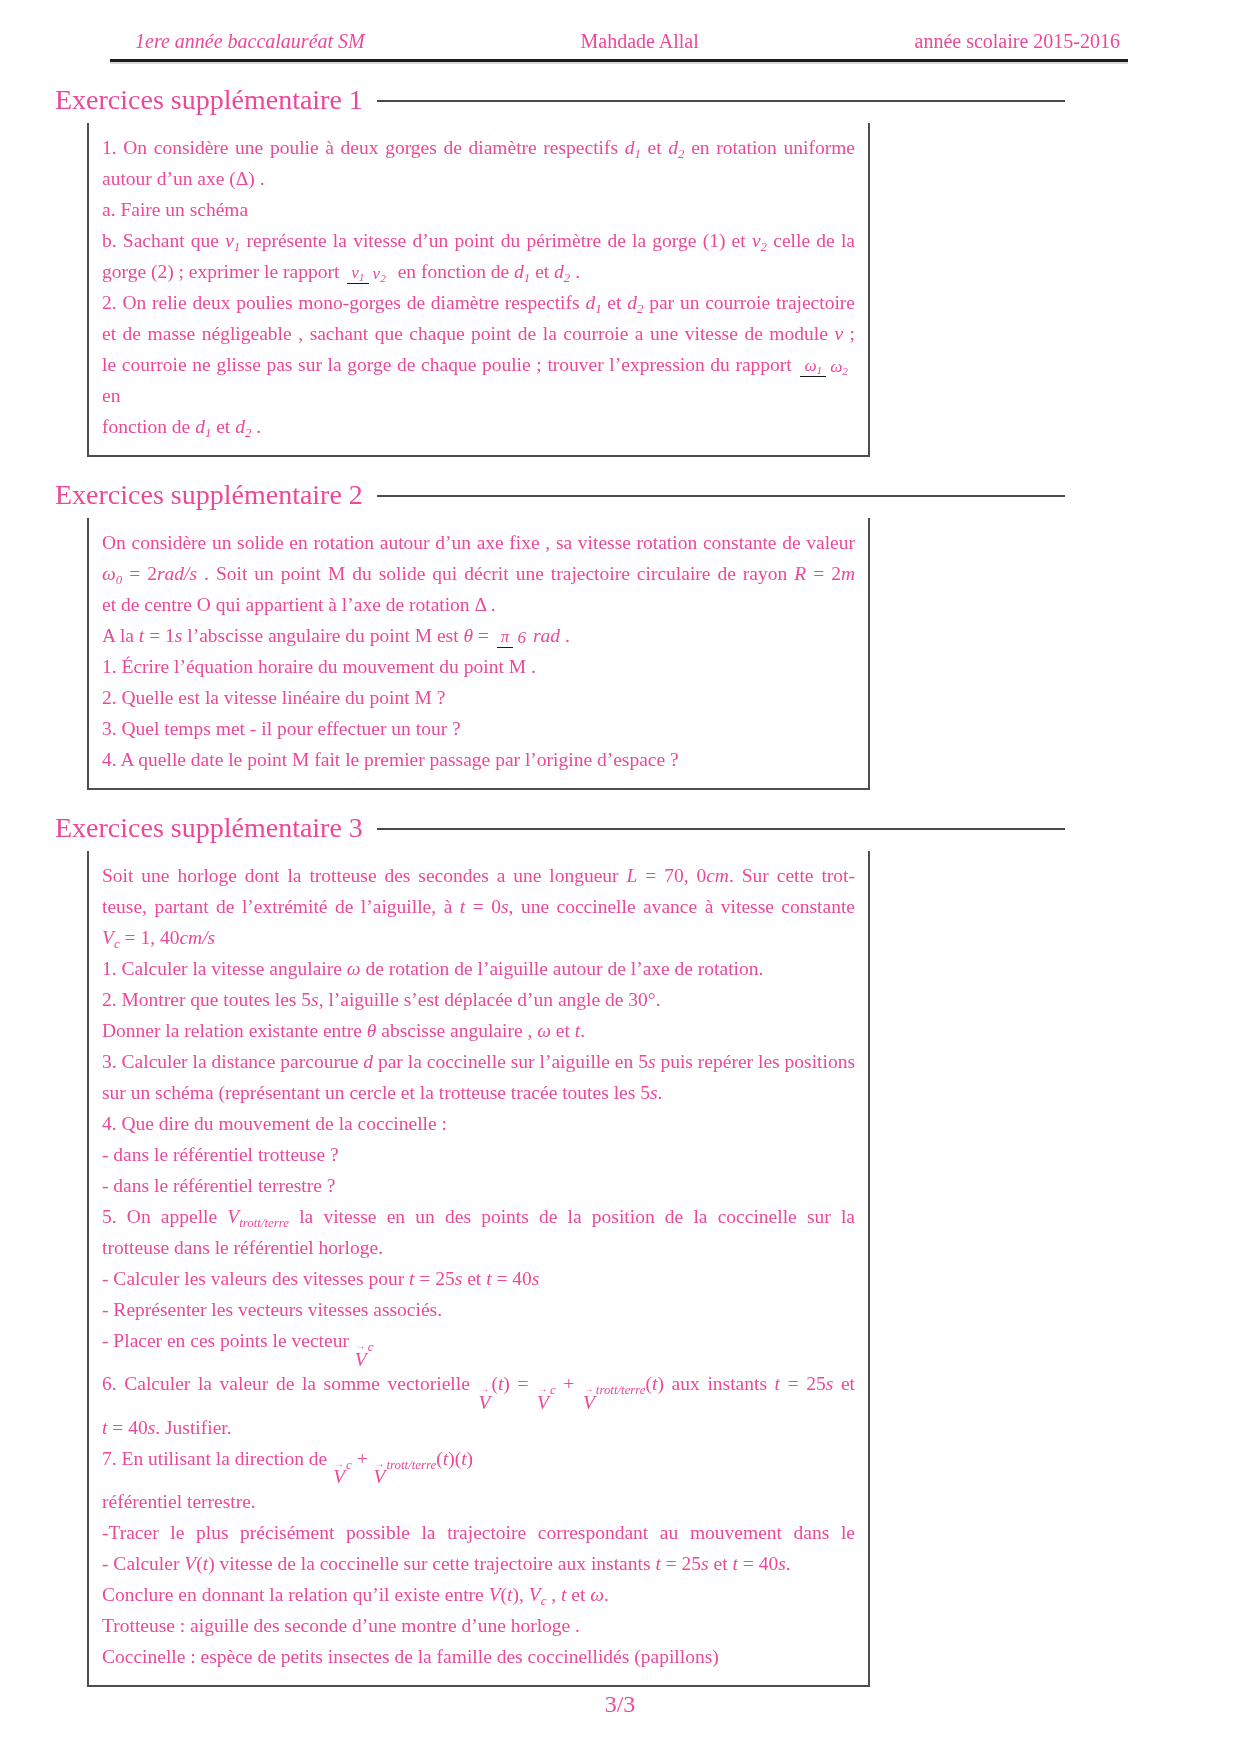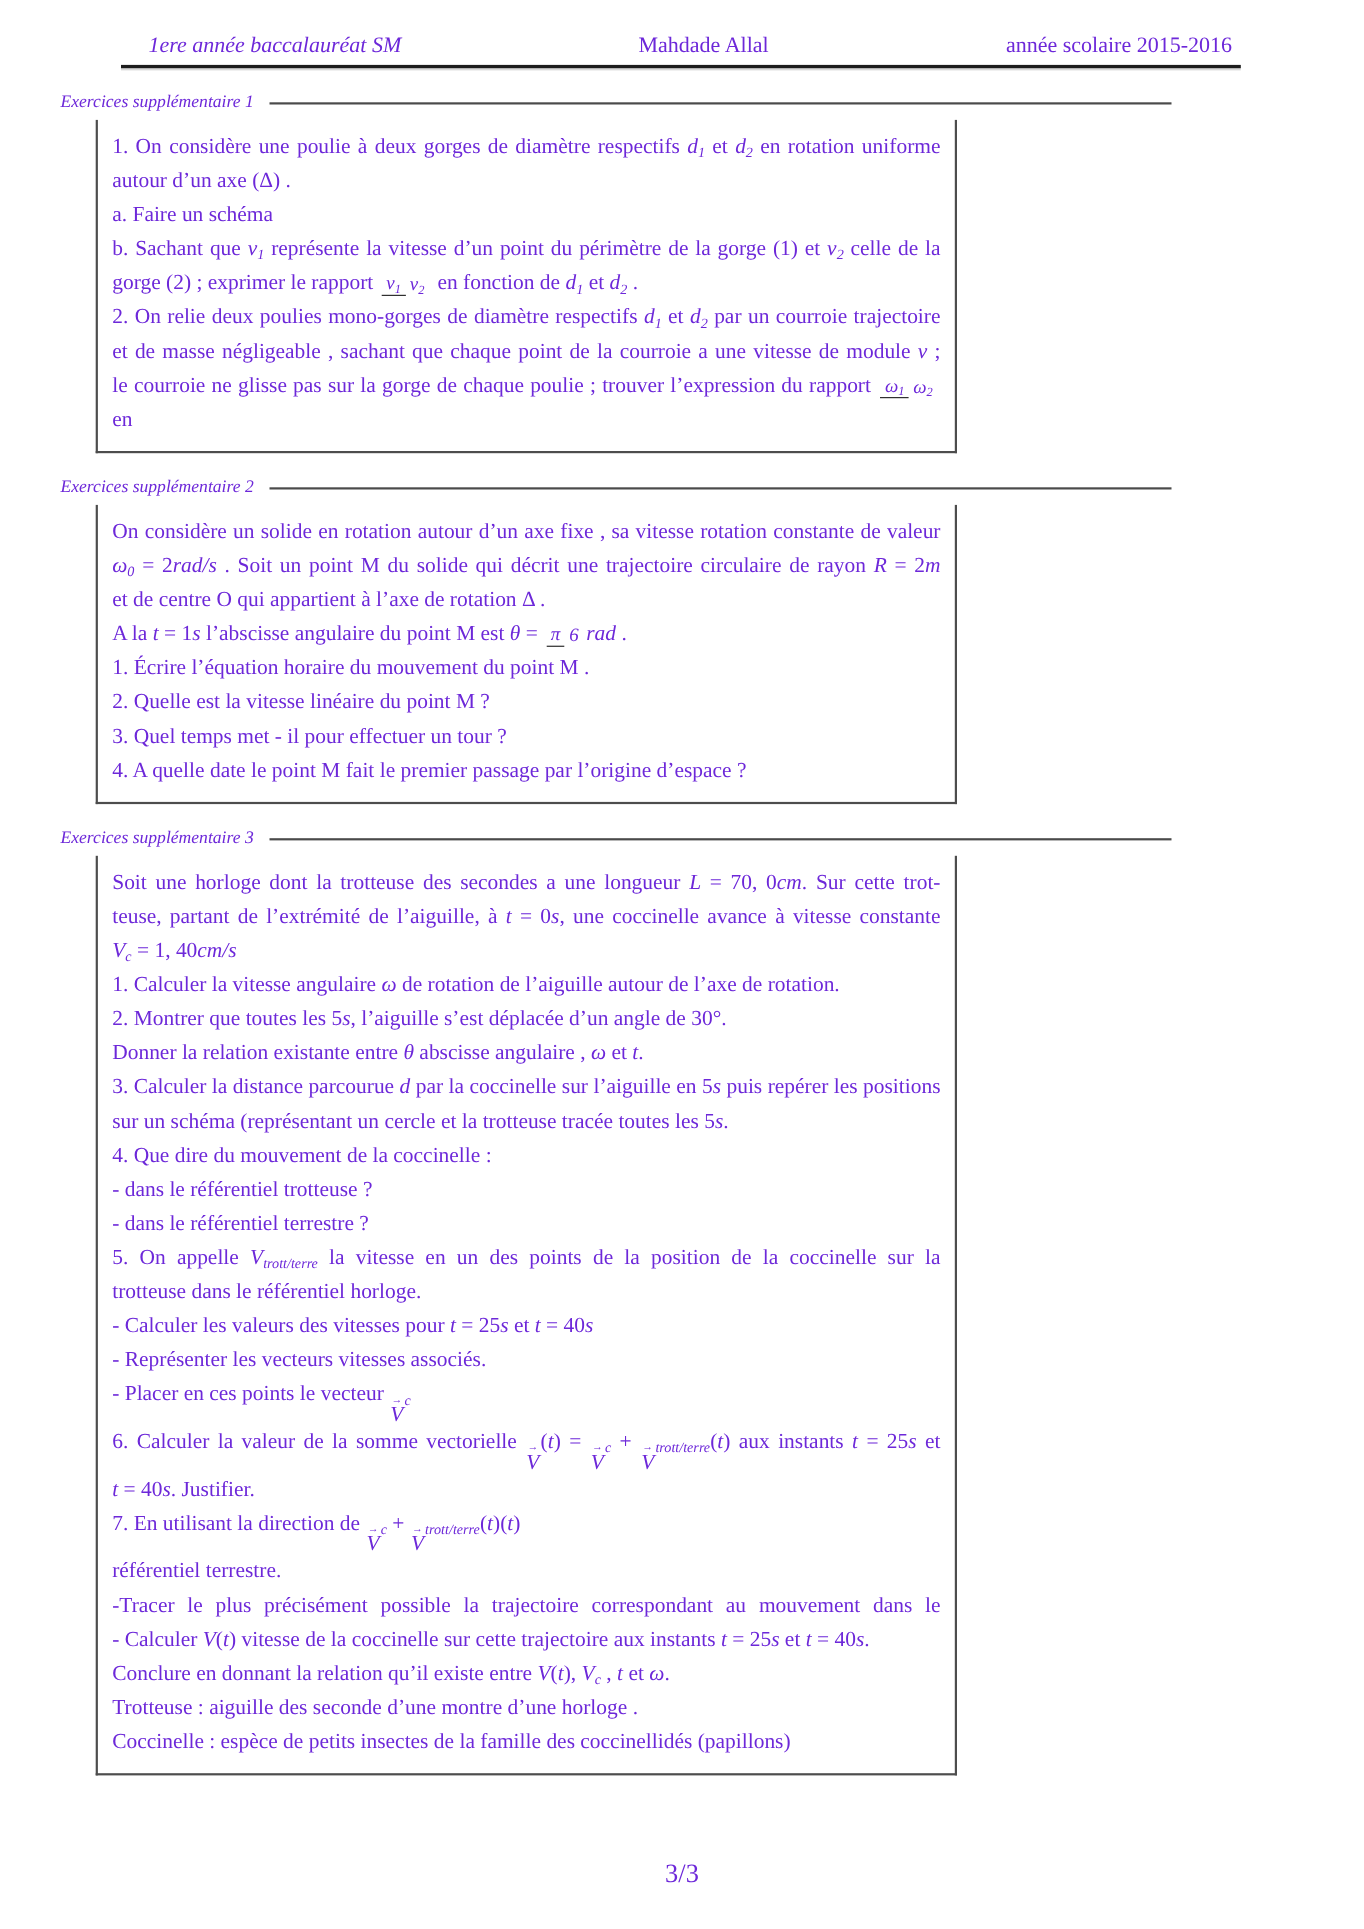--- a/index.html
+++ b/index.html
@@ -1,33 +1,33 @@
 <!DOCTYPE html>
 <html><head>
 <meta charset="utf-8">
 <style>
   html,body{margin:0;padding:0;background:#e8e8e8;}
   body{width:1240px;height:1754px;overflow:hidden;}
   .page{
     position:relative;width:1240px;height:1754px;background:#ffffff;
-    font-family:"Liberation Serif","DejaVu Serif",serif;color:#6d28d9;
+    font-family:"Liberation Serif","DejaVu Serif",serif;color:#ec4899;
     font-size:19.5px;box-sizing:border-box;padding-top:30px;
   }
   
   .header-row{
     display:flex;justify-content:space-between;align-items:baseline;
     margin:0 120px 6px 135px;font-size:20px;
   }
   .header-left{font-style:italic;}
   .header-rule{height:3px;background:#1c1c1c;margin:0 112px 0 110px;
     box-shadow:0 2px 0 rgba(0,0,0,0.15);}
   
   .ex{margin-top:22px;}
   .ex-head{display:flex;align-items:center;margin-left:55px;width:1010px;}
-  .ex-title{font-style:italic;font-size:16px;white-space:nowrap;}
+  .ex-title{font-size:28px;white-space:nowrap;}
   .head-line{flex:1;height:2px;background:#4a4a4a;margin-left:14px;transform:translateY(1px);}
   .ex-box{
     margin-left:87px;width:783px;box-sizing:border-box;margin-top:7px;
     border-left:2px solid #4d4d4d;border-right:2px solid #4d4d4d;border-bottom:2px solid #4d4d4d;
     padding:9px 13px 13px 13px;
   }
   .line{line-height:31px;min-height:31px;text-align:left;}
   .line.just{text-align:justify;text-align-last:justify;}
   .mi{font-style:italic;}
   sub{font-size:0.66em;font-style:italic;line-height:0;vertical-align:-0.3em;}
@@ -71,20 +71,21 @@
           <div class="line"><span>gorge (2) ; exprimer le rapport </span><span class="frac">
               <span class="num"><span class="mi">v</span><sub class="mi">1</sub></span>
               <span class="den"><span class="mi">v</span><sub class="mi">2</sub></span>
             </span><span> en fonction de </span><span class="mi">d</span><sub class="mi">1</sub><span> et </span><span class="mi">d</span><sub class="mi">2</sub><span> .</span></div>
           <div class="line just"><span>2. On relie deux poulies mono-gorges de diamètre respectifs </span><span class="mi">d</span><sub class="mi">1</sub><span> et </span><span class="mi">d</span><sub class="mi">2</sub><span> par un courroie trajectoire</span></div>
           <div class="line just"><span>et de masse négligeable , sachant que chaque point de la courroie a une vitesse de module </span><span class="mi">v</span><span> ;</span></div>
           <div class="line just"><span>le courroie ne glisse pas sur la gorge de chaque poulie ; trouver l’expression du rapport </span><span class="frac">
               <span class="num"><span class="mi">ω</span><sub class="mi">1</sub></span>
               <span class="den"><span class="mi">ω</span><sub class="mi">2</sub></span>
             </span><span> en</span></div>
+          <div class="line"><span>fonction de </span><span class="mi">d</span><sub class="mi">1</sub><span> et </span><span class="mi">d</span><sub class="mi">2</sub><span> .</span></div>
         </div>
       </section>
       <section class="ex">
         <div class="ex-head">
           <span class="ex-title">Exercices supplémentaire 2</span>
           <span class="head-line"></span>
         </div>
         <div class="ex-box">
           <div class="line just"><span>On considère un solide en rotation autour d’un axe fixe , sa vitesse rotation constante de valeur</span></div>
           <div class="line just"><span class="mi">ω</span><sub class="mi">0</sub><span> = 2</span><span class="mi">rad/s</span><span> . Soit un point M du solide qui décrit une trajectoire circulaire de rayon </span><span class="mi">R</span><span> = 2</span><span class="mi">m</span></div>

